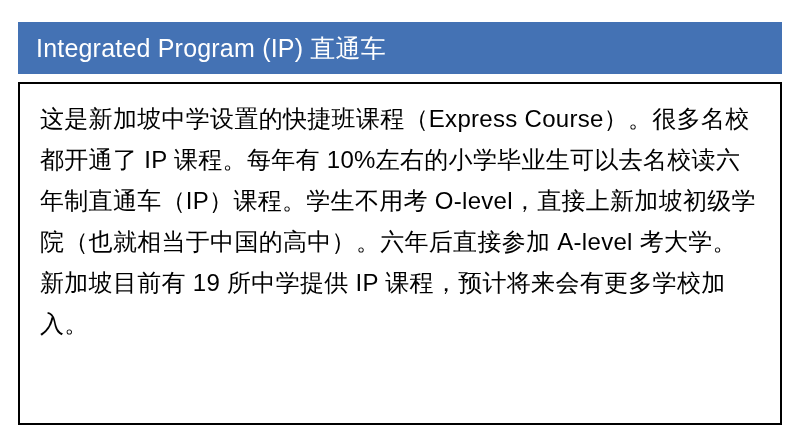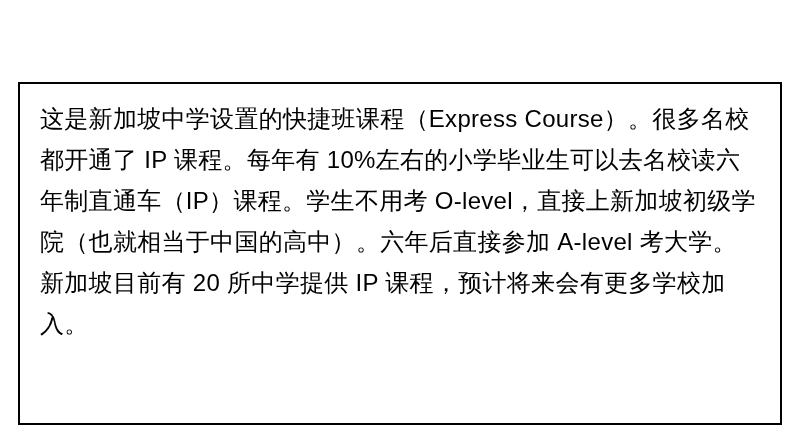--- a/index.html
+++ b/index.html
@@ -60,18 +60,21 @@
     font-family: "Liberation Sans", sans-serif;
     white-space: pre-wrap;
     word-break: break-word;
   }
 </style>
 </head>
 <body>
 
 <div class="slide">
 
+  <div class="header-bar">
+    <div class="header-title">Integrated Program (IP) 直通车</div>
+  </div>
 
   <div class="body-box">
-    <div class="body-text">这是新加坡中学设置的快捷班课程（Express Course）。很多名校都开通了 IP 课程。每年有 10%左右的小学毕业生可以去名校读六年制直通车（IP）课程。学生不用考 O-level，直接上新加坡初级学院（也就相当于中国的高中）。六年后直接参加 A-level 考大学。新加坡目前有 20 所中学提供 IP 课程，预计将来会有更多学校加入。</div>
+    <div class="body-text">这是新加坡中学设置的快捷班课程（Express Course）。很多名校都开通了 IP 课程。每年有 10%左右的小学毕业生可以去名校读六年制直通车（IP）课程。学生不用考 O-level，直接上新加坡初级学院（也就相当于中国的高中）。六年后直接参加 A-level 考大学。新加坡目前有 19 所中学提供 IP 课程，预计将来会有更多学校加入。</div>
   </div>
 
 </div>
 
 </body></html>

